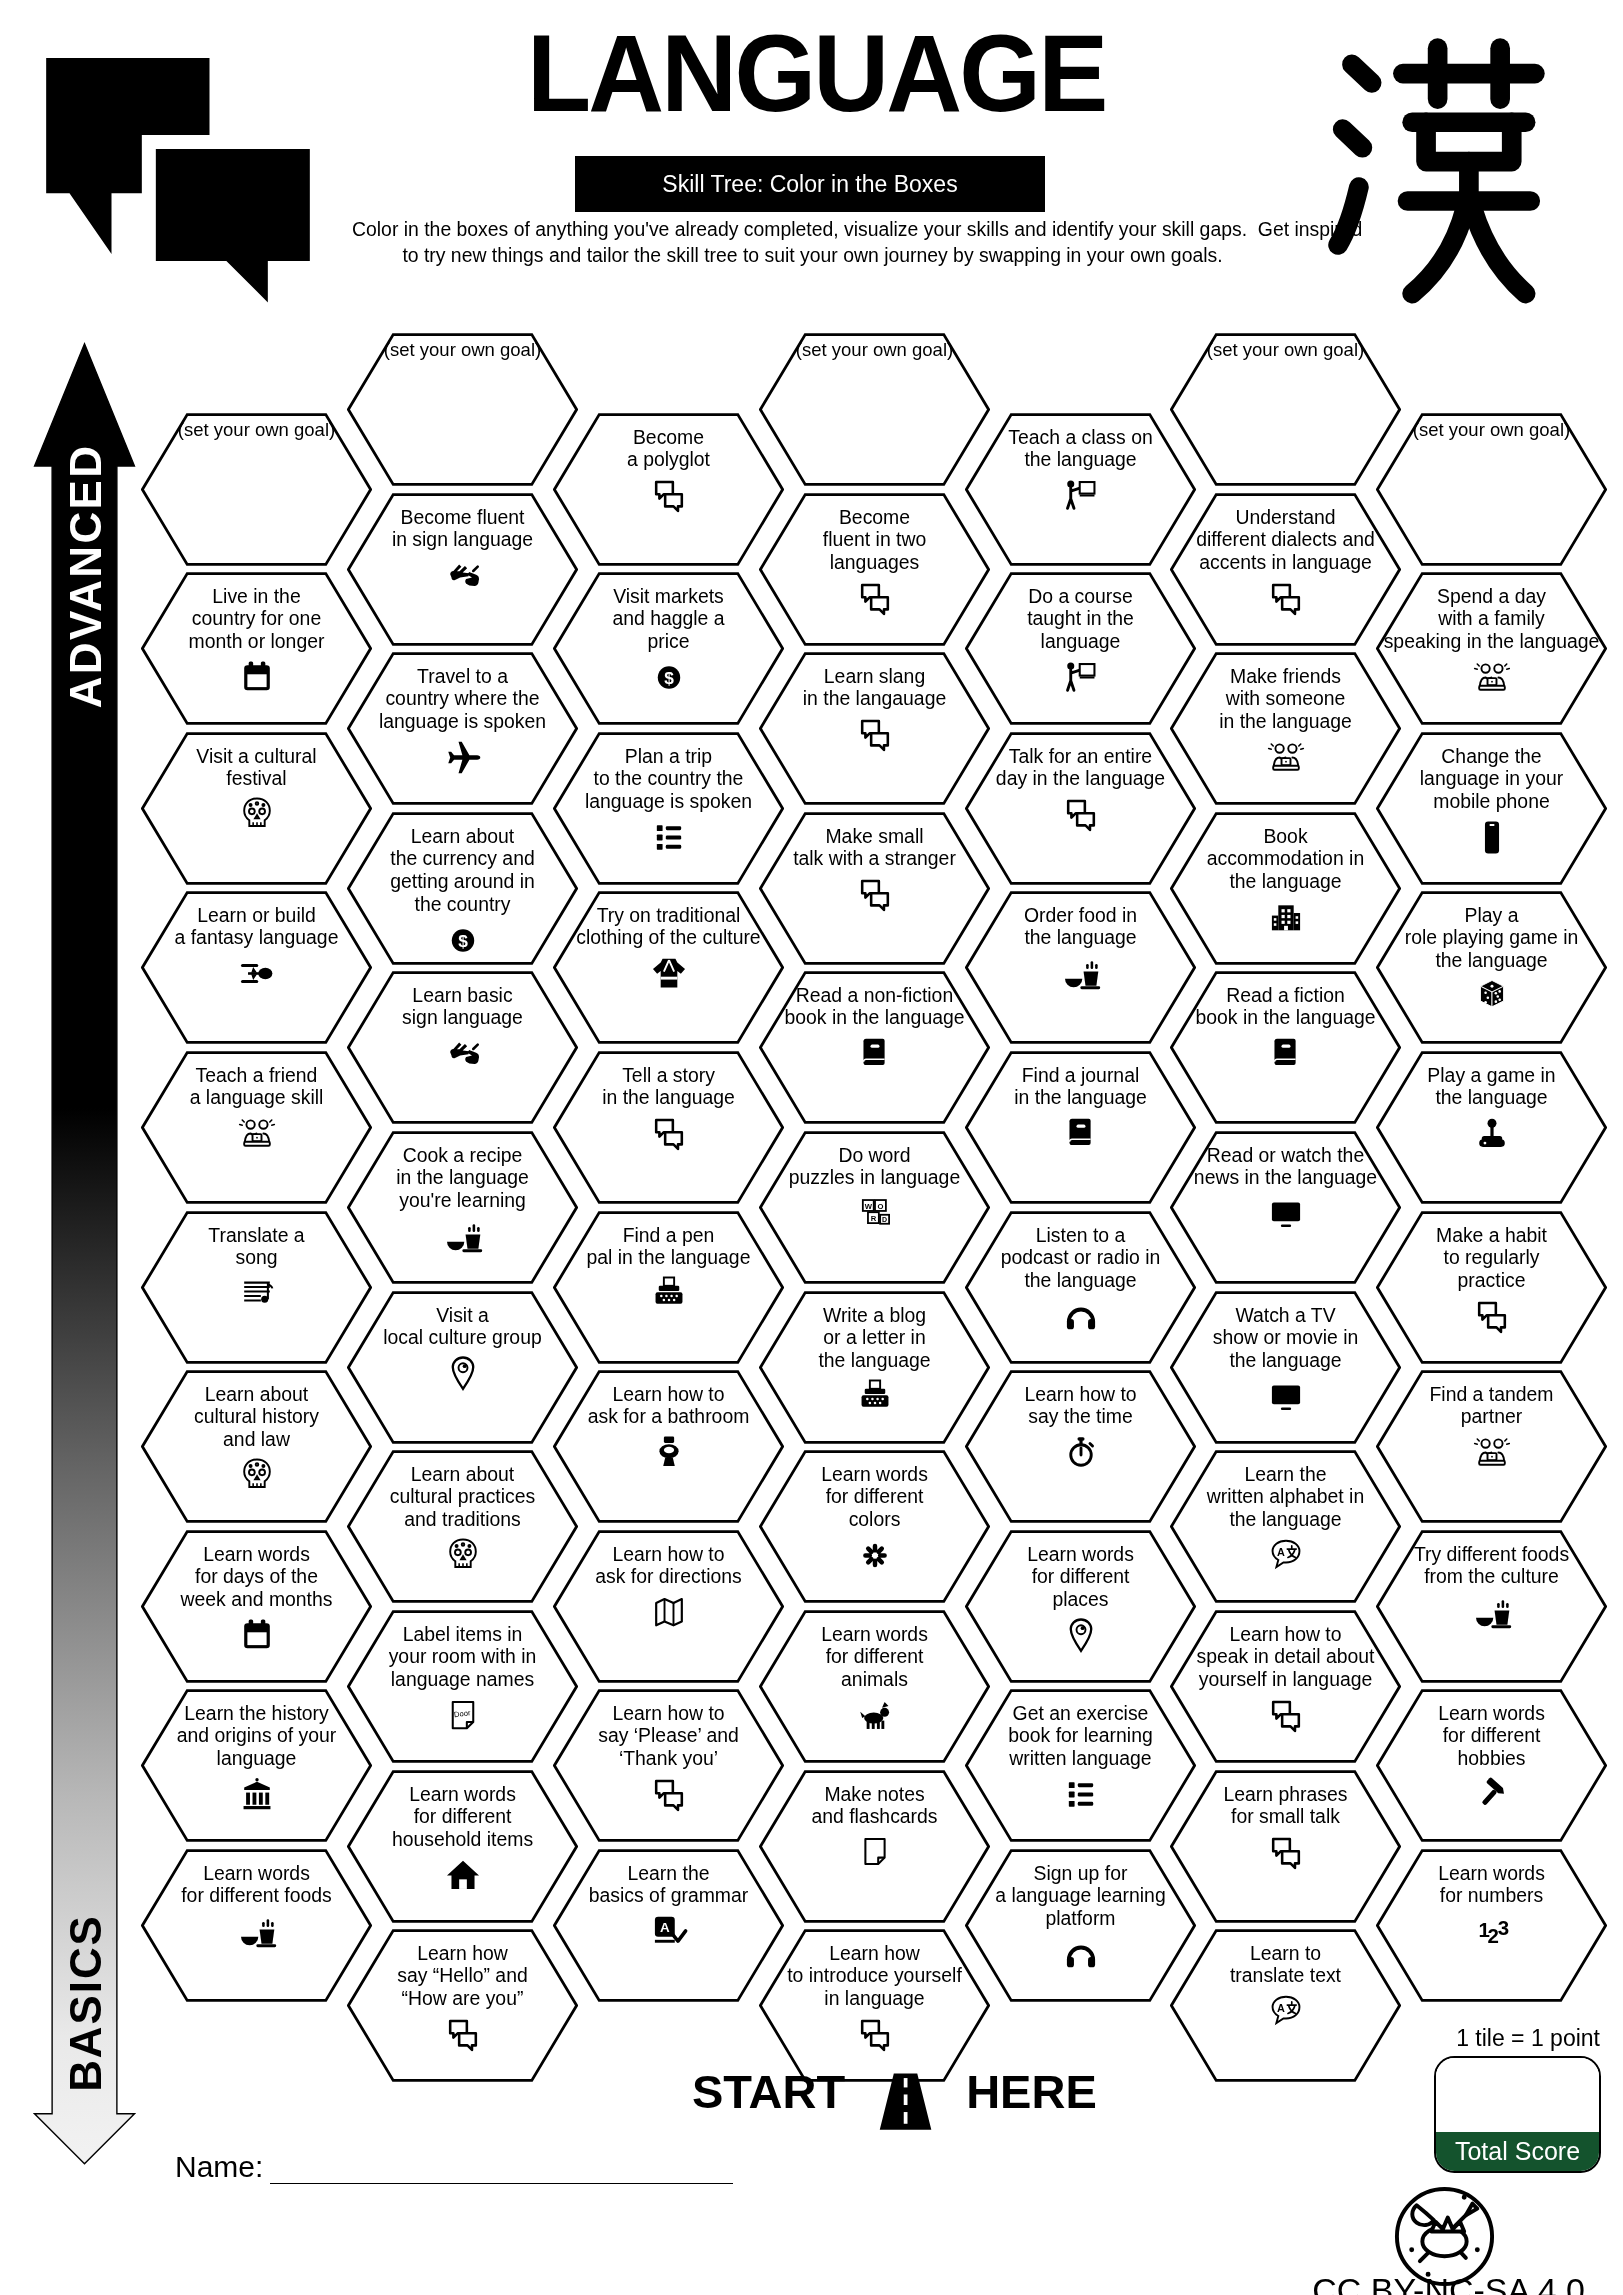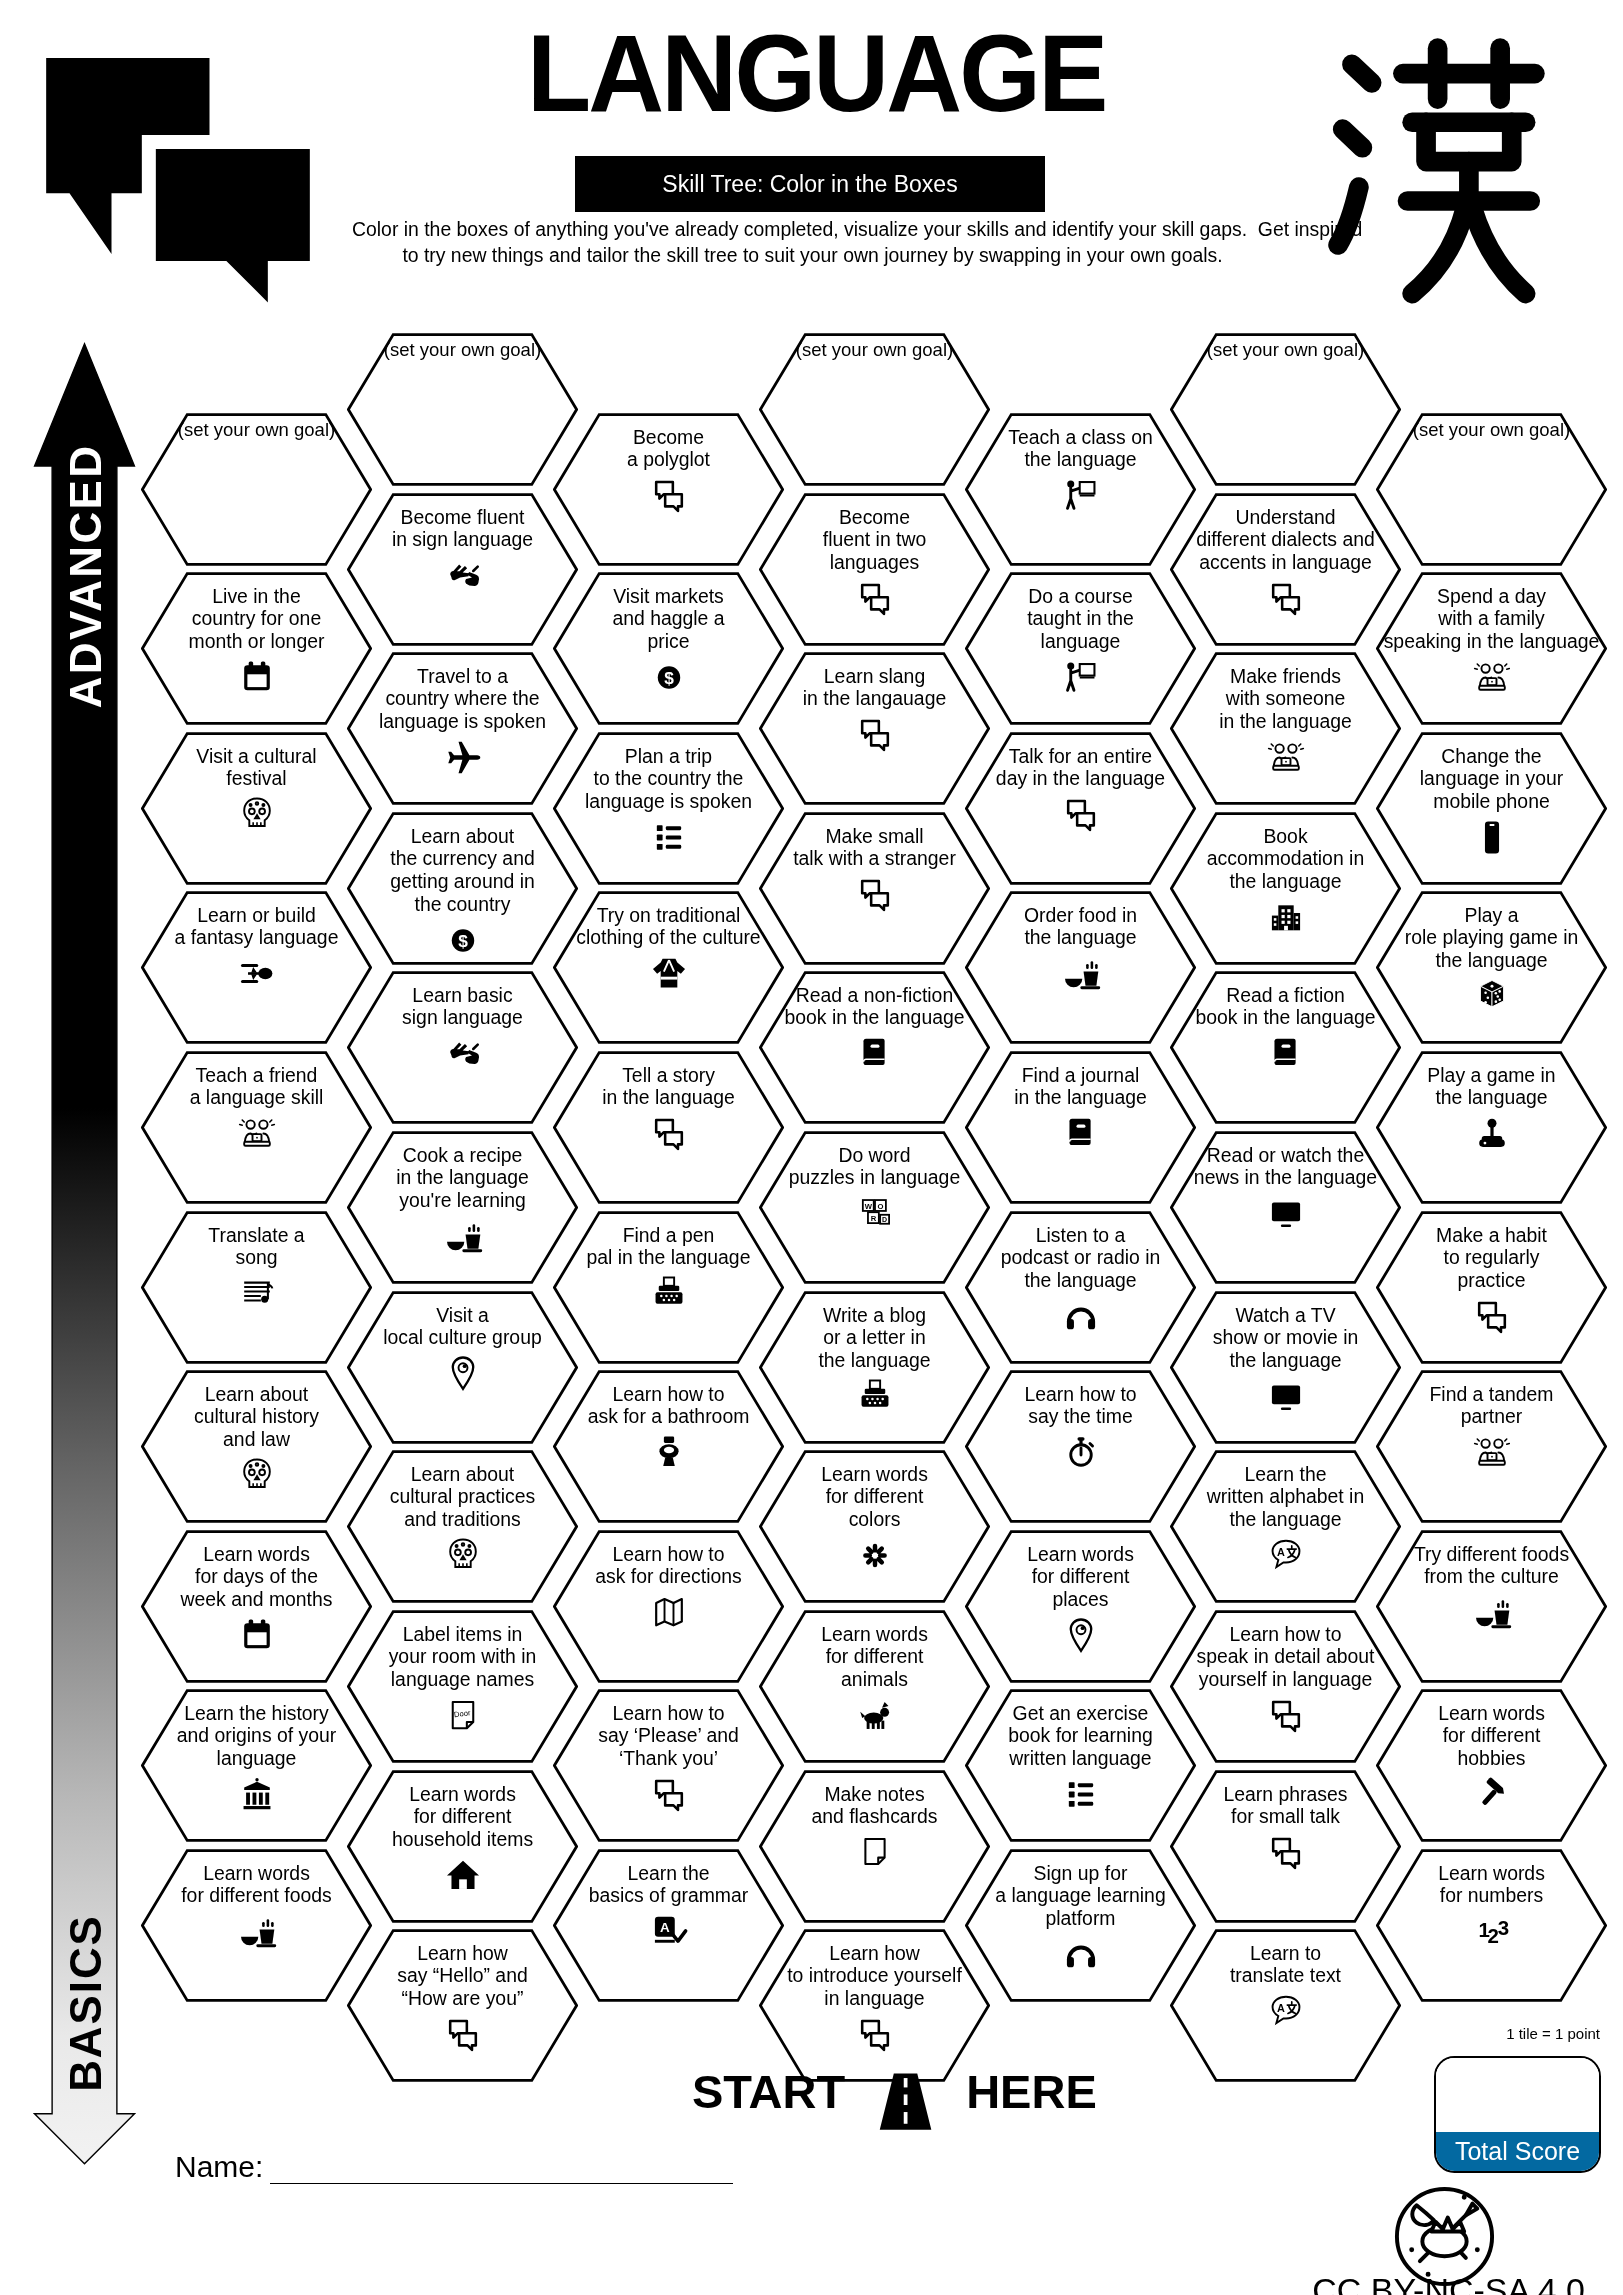--- a/index.html
+++ b/index.html
@@ -48,28 +48,28 @@
   .hex.goal .hex-label{font-size:18.5px;}
   .tile-icon{width:46px;height:41px;margin-top:4.2px;flex:none;}
   
   .start-here{
     position:absolute;left:692px;top:2064px;display:flex;align-items:flex-start;gap:14px;
     font-size:47px;font-weight:700;letter-spacing:0px;
   }
   .start-here .road{width:93px;height:75px;flex:none;}
   .name-row{position:absolute;left:175px;top:2150px;display:flex;align-items:flex-end;font-size:30px;}
   .name-line{width:463px;border-bottom:1.9px solid #000;height:31px;margin-left:6.5px;}
-  .score-note{position:absolute;left:1369px;top:2025px;width:231px;text-align:right;font-size:15px;}
+  .score-note{position:absolute;left:1369px;top:2025px;width:231px;text-align:right;font-size:23px;}
   .score-box{
     position:absolute;left:1434px;top:2056px;width:167px;height:117px;
     border:2.3px solid #000;border-radius:20.4px;overflow:hidden;background:#fff;
     display:flex;flex-direction:column;
   }
   .score-input{flex:1;background:#fff;}
-  .score-strip{height:39px;background:#0369a1;color:#fff;display:flex;align-items:center;justify-content:center;font-size:25px;}
+  .score-strip{height:39px;background:#14532d;color:#fff;display:flex;align-items:center;justify-content:center;font-size:25px;}
   .license-row{position:absolute;left:1304px;top:2184px;display:flex;align-items:center;z-index:3;flex-direction:column;}
   .mq-logo{width:105px;height:105px;flex:none;}
   .license-text{font-size:34px;margin-left:8.3px;margin-top:-18.5px;}
   
   .footer-bar{
     position:absolute;left:0;top:2240px;width:1623px;height:56px;background:#000;color:#fff;
     display:flex;align-items:center;z-index:1;
   }
   .f-left{position:absolute;left:14px;font-size:21px;}
   .f-center{position:absolute;left:50%;transform:translateX(-50%);font-size:29px;font-weight:400;letter-spacing:0.5px;}

